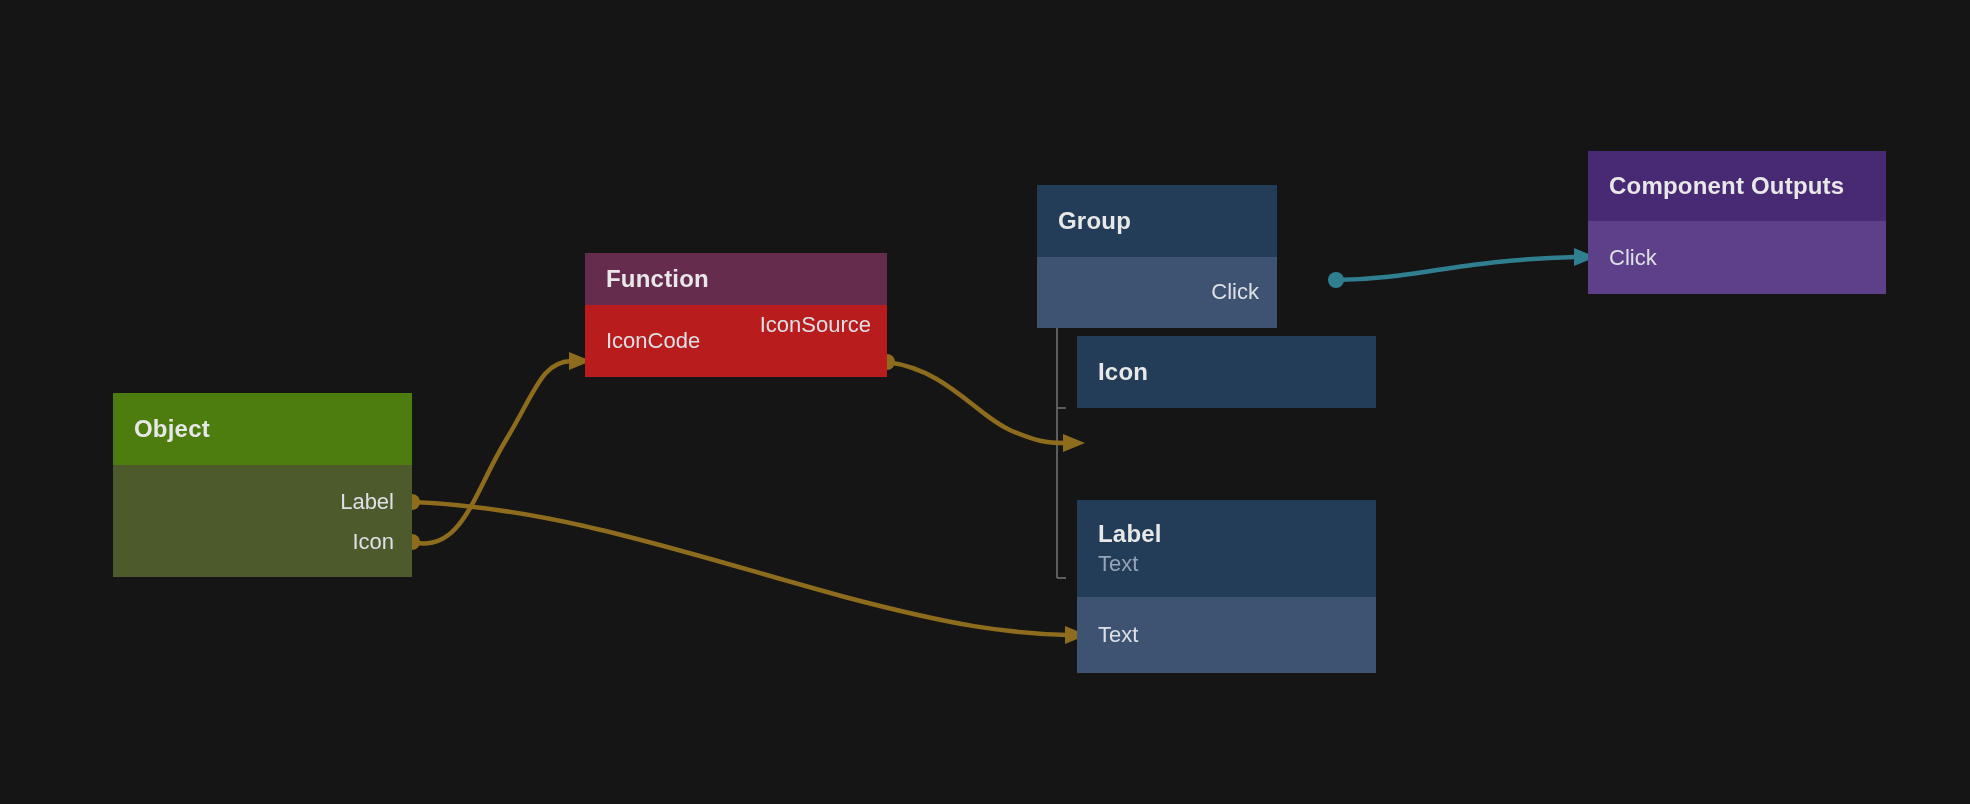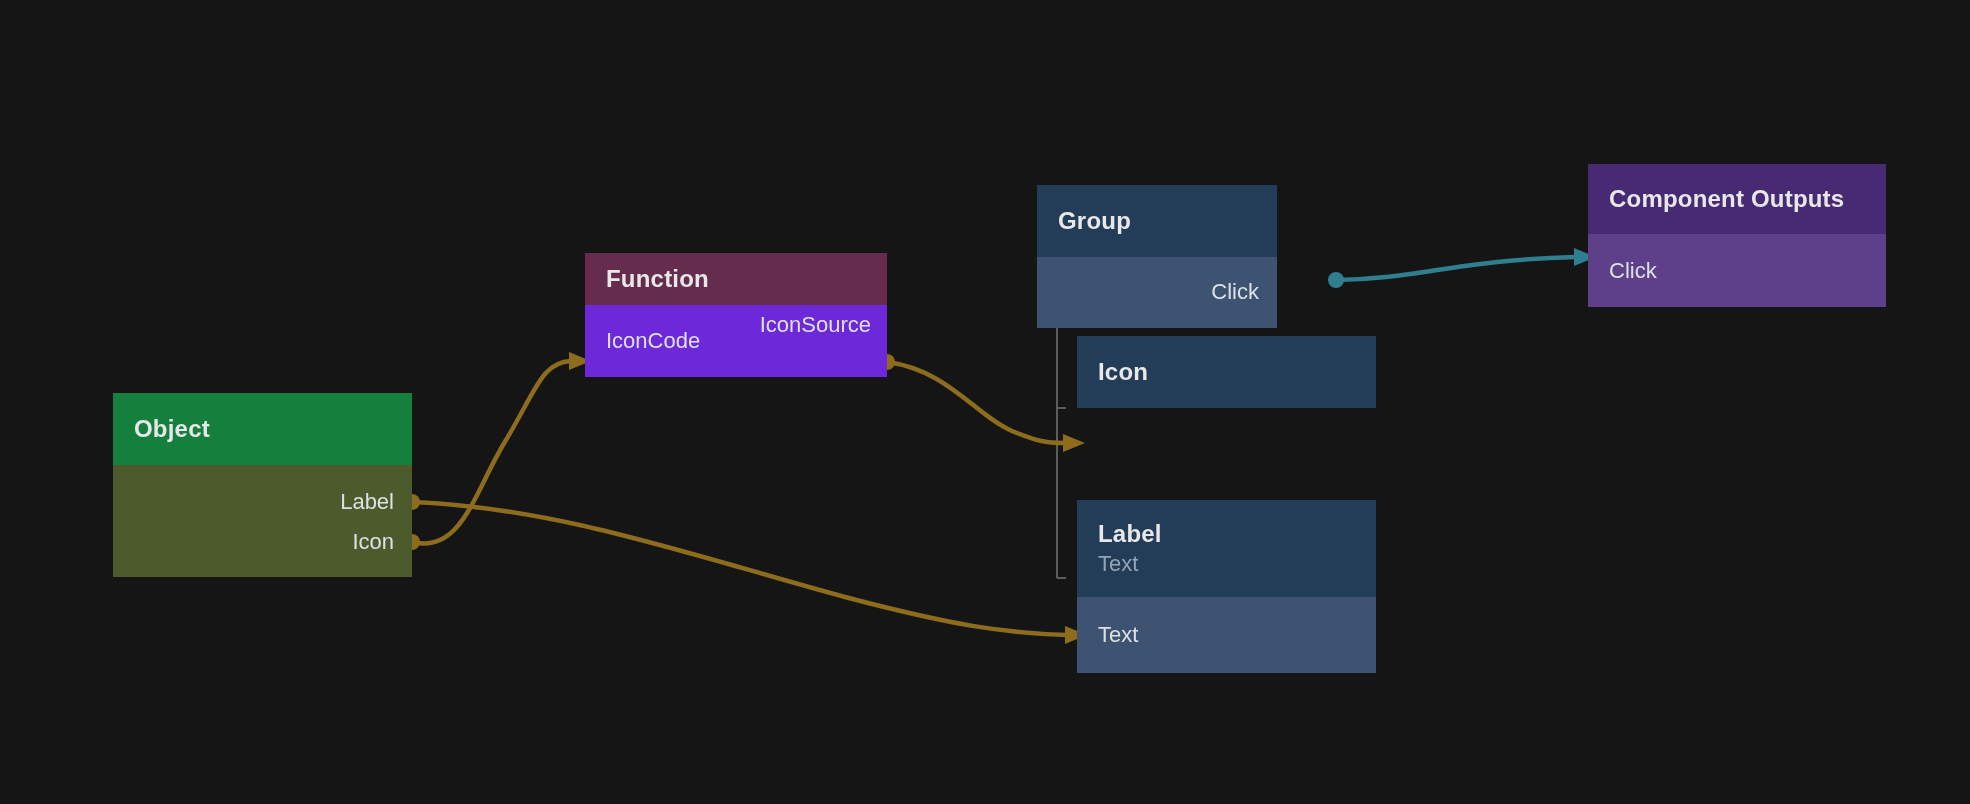--- a/index.html
+++ b/index.html
@@ -19,24 +19,24 @@
   .node{position:absolute;box-sizing:border-box;}
   .node .hdr{position:relative;display:flex;flex-direction:column;justify-content:center;
     padding-left:21px;box-sizing:border-box;}
   .node .title{font-size:24px;font-weight:600;color:#e8e8e8;letter-spacing:.2px;}
   .node .subtitle{font-size:22px;font-weight:400;color:#95a4b6;margin-top:3px;}
   .node .bod{position:relative;box-sizing:border-box;}
   .port{position:absolute;transform:translateY(-50%);font-size:22px;color:#dde1e5;white-space:nowrap;}
   .port.in{left:21px;}
   .port.out{right:18px;}
   
-  .object .hdr{background:#15803d;}   .object .bod{background:#4d5a2c;}
-  .function .hdr{background:#662c4e;} .function .bod{background:#6d28d9;}
+  .object .hdr{background:#4d7c0f;}   .object .bod{background:#4d5a2c;}
+  .function .hdr{background:#662c4e;} .function .bod{background:#b91c1c;}
   .bluenode .hdr{background:#233c58;} .bluenode .bod{background:#3d5371;}
-  .outputs .hdr{background:#472a73;margin-top:13px;}  .outputs .bod{background:#5d4089;}
+  .outputs .hdr{background:#472a73;}  .outputs .bod{background:#5d4089;}
 </style>
 </head>
 <body>
 
 <div class="canvas">
 
   <svg class="wire-layer" width="1970" height="804" viewBox="0 0 1970 804">
 
     <path class="tree" d="M1057 323 L1057 578 M1057 408 L1066 408 M1057 578 L1066 578"></path>
 

